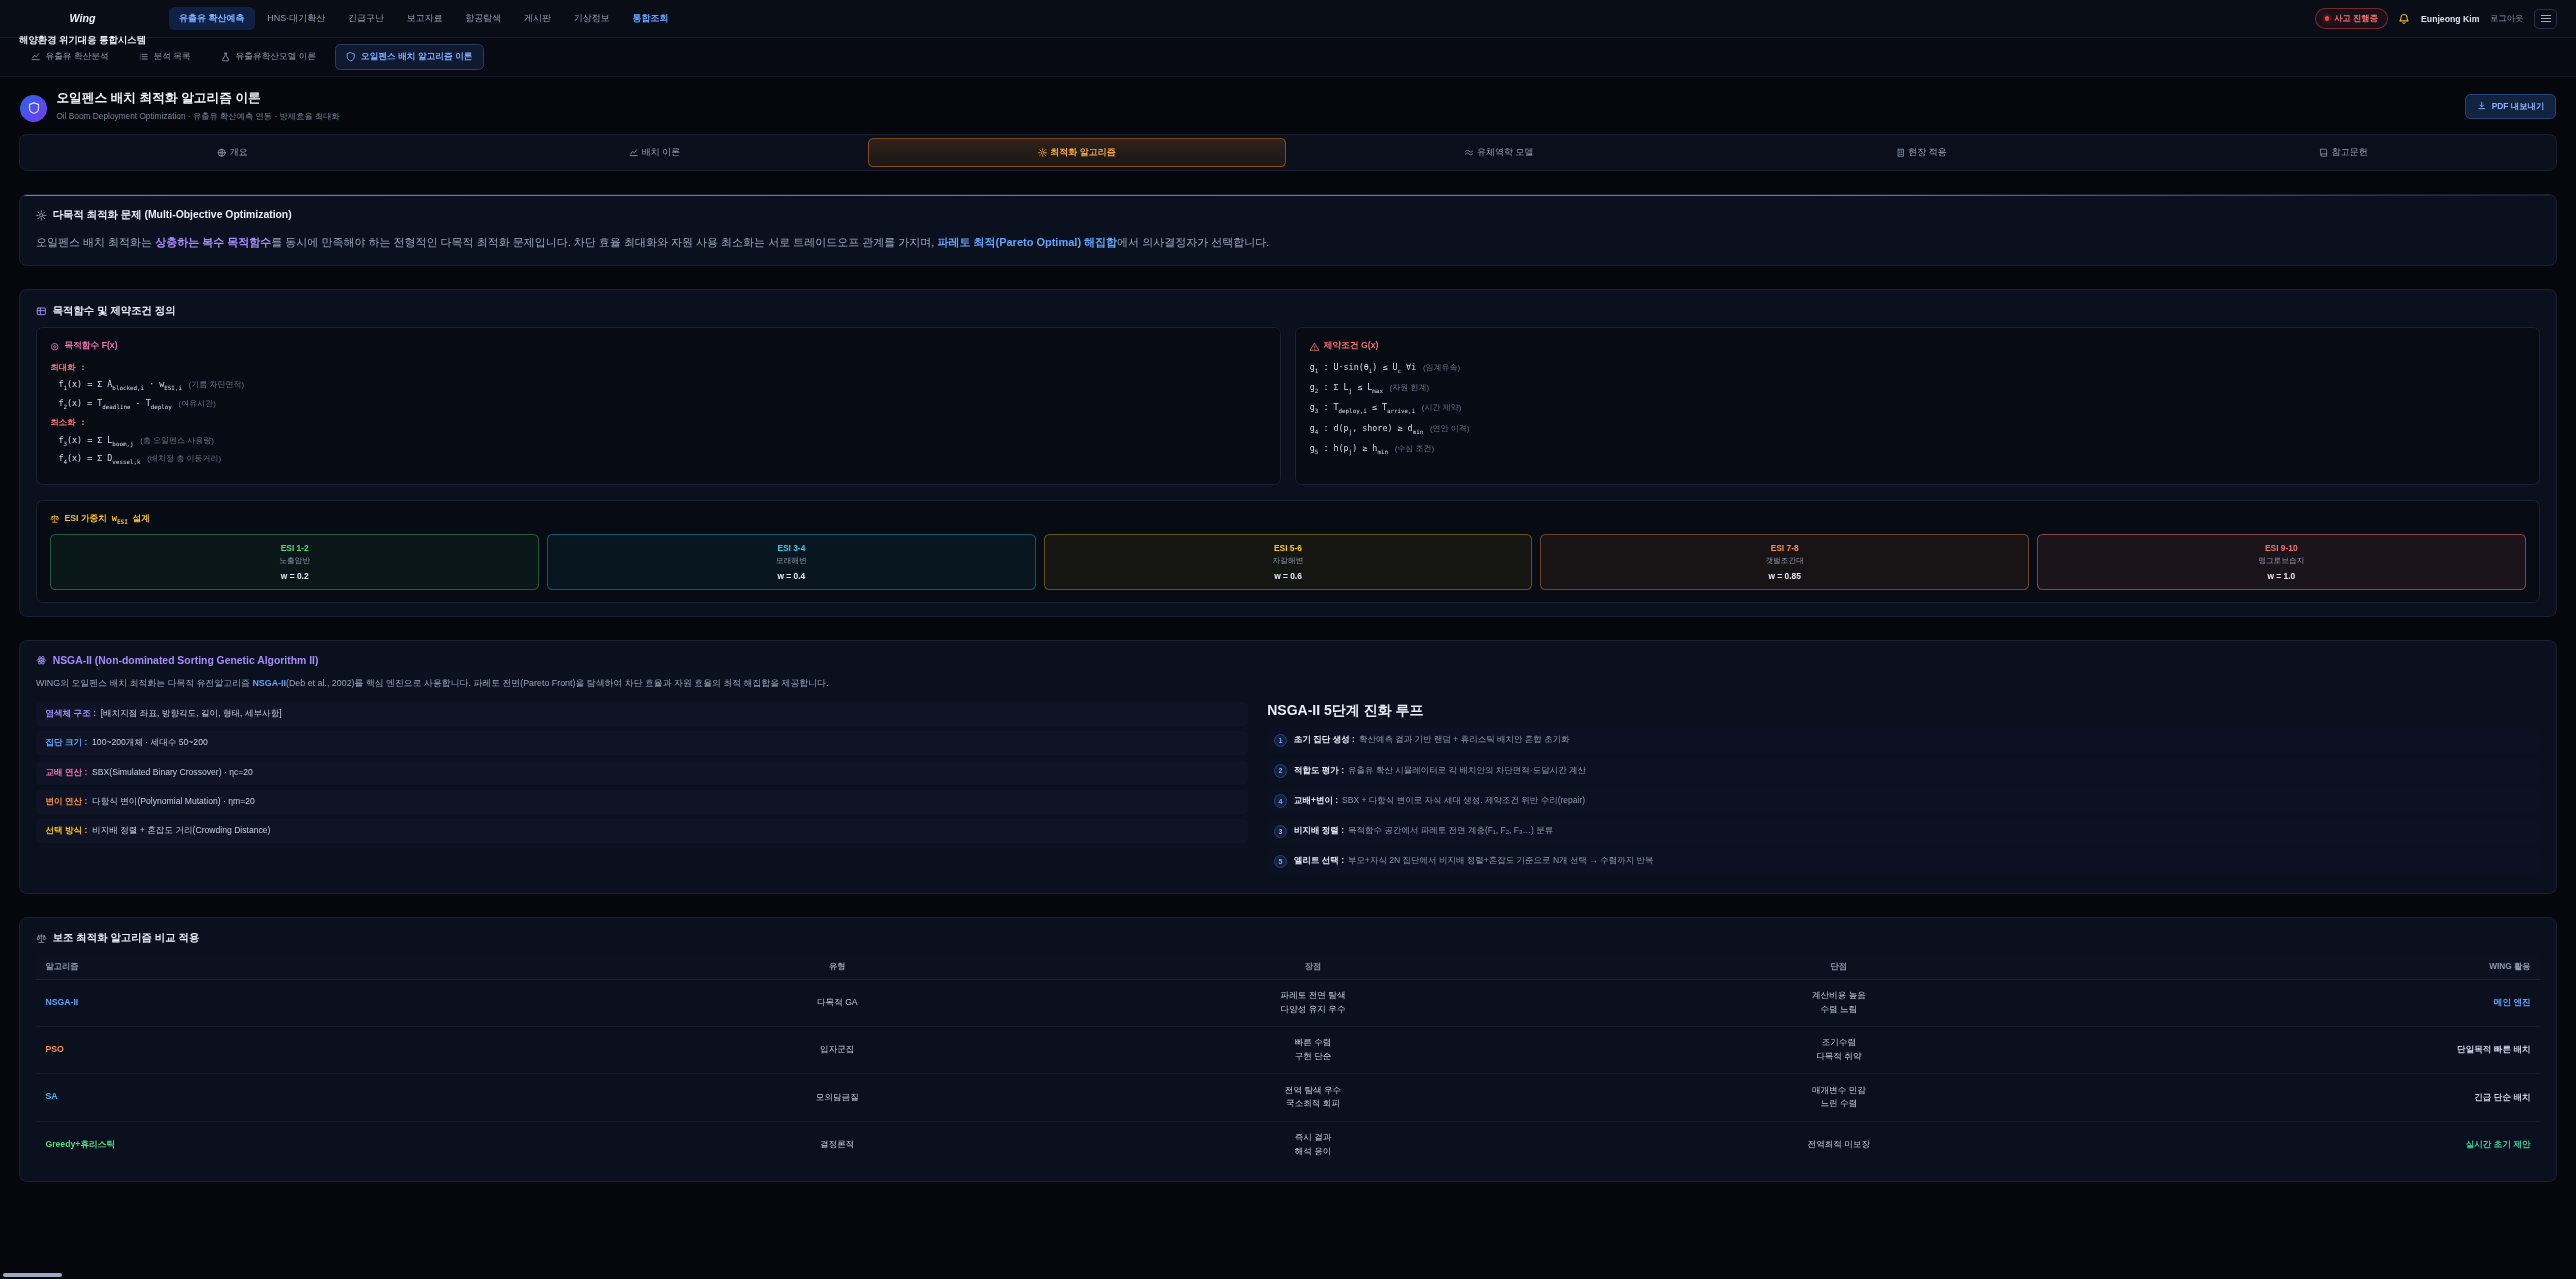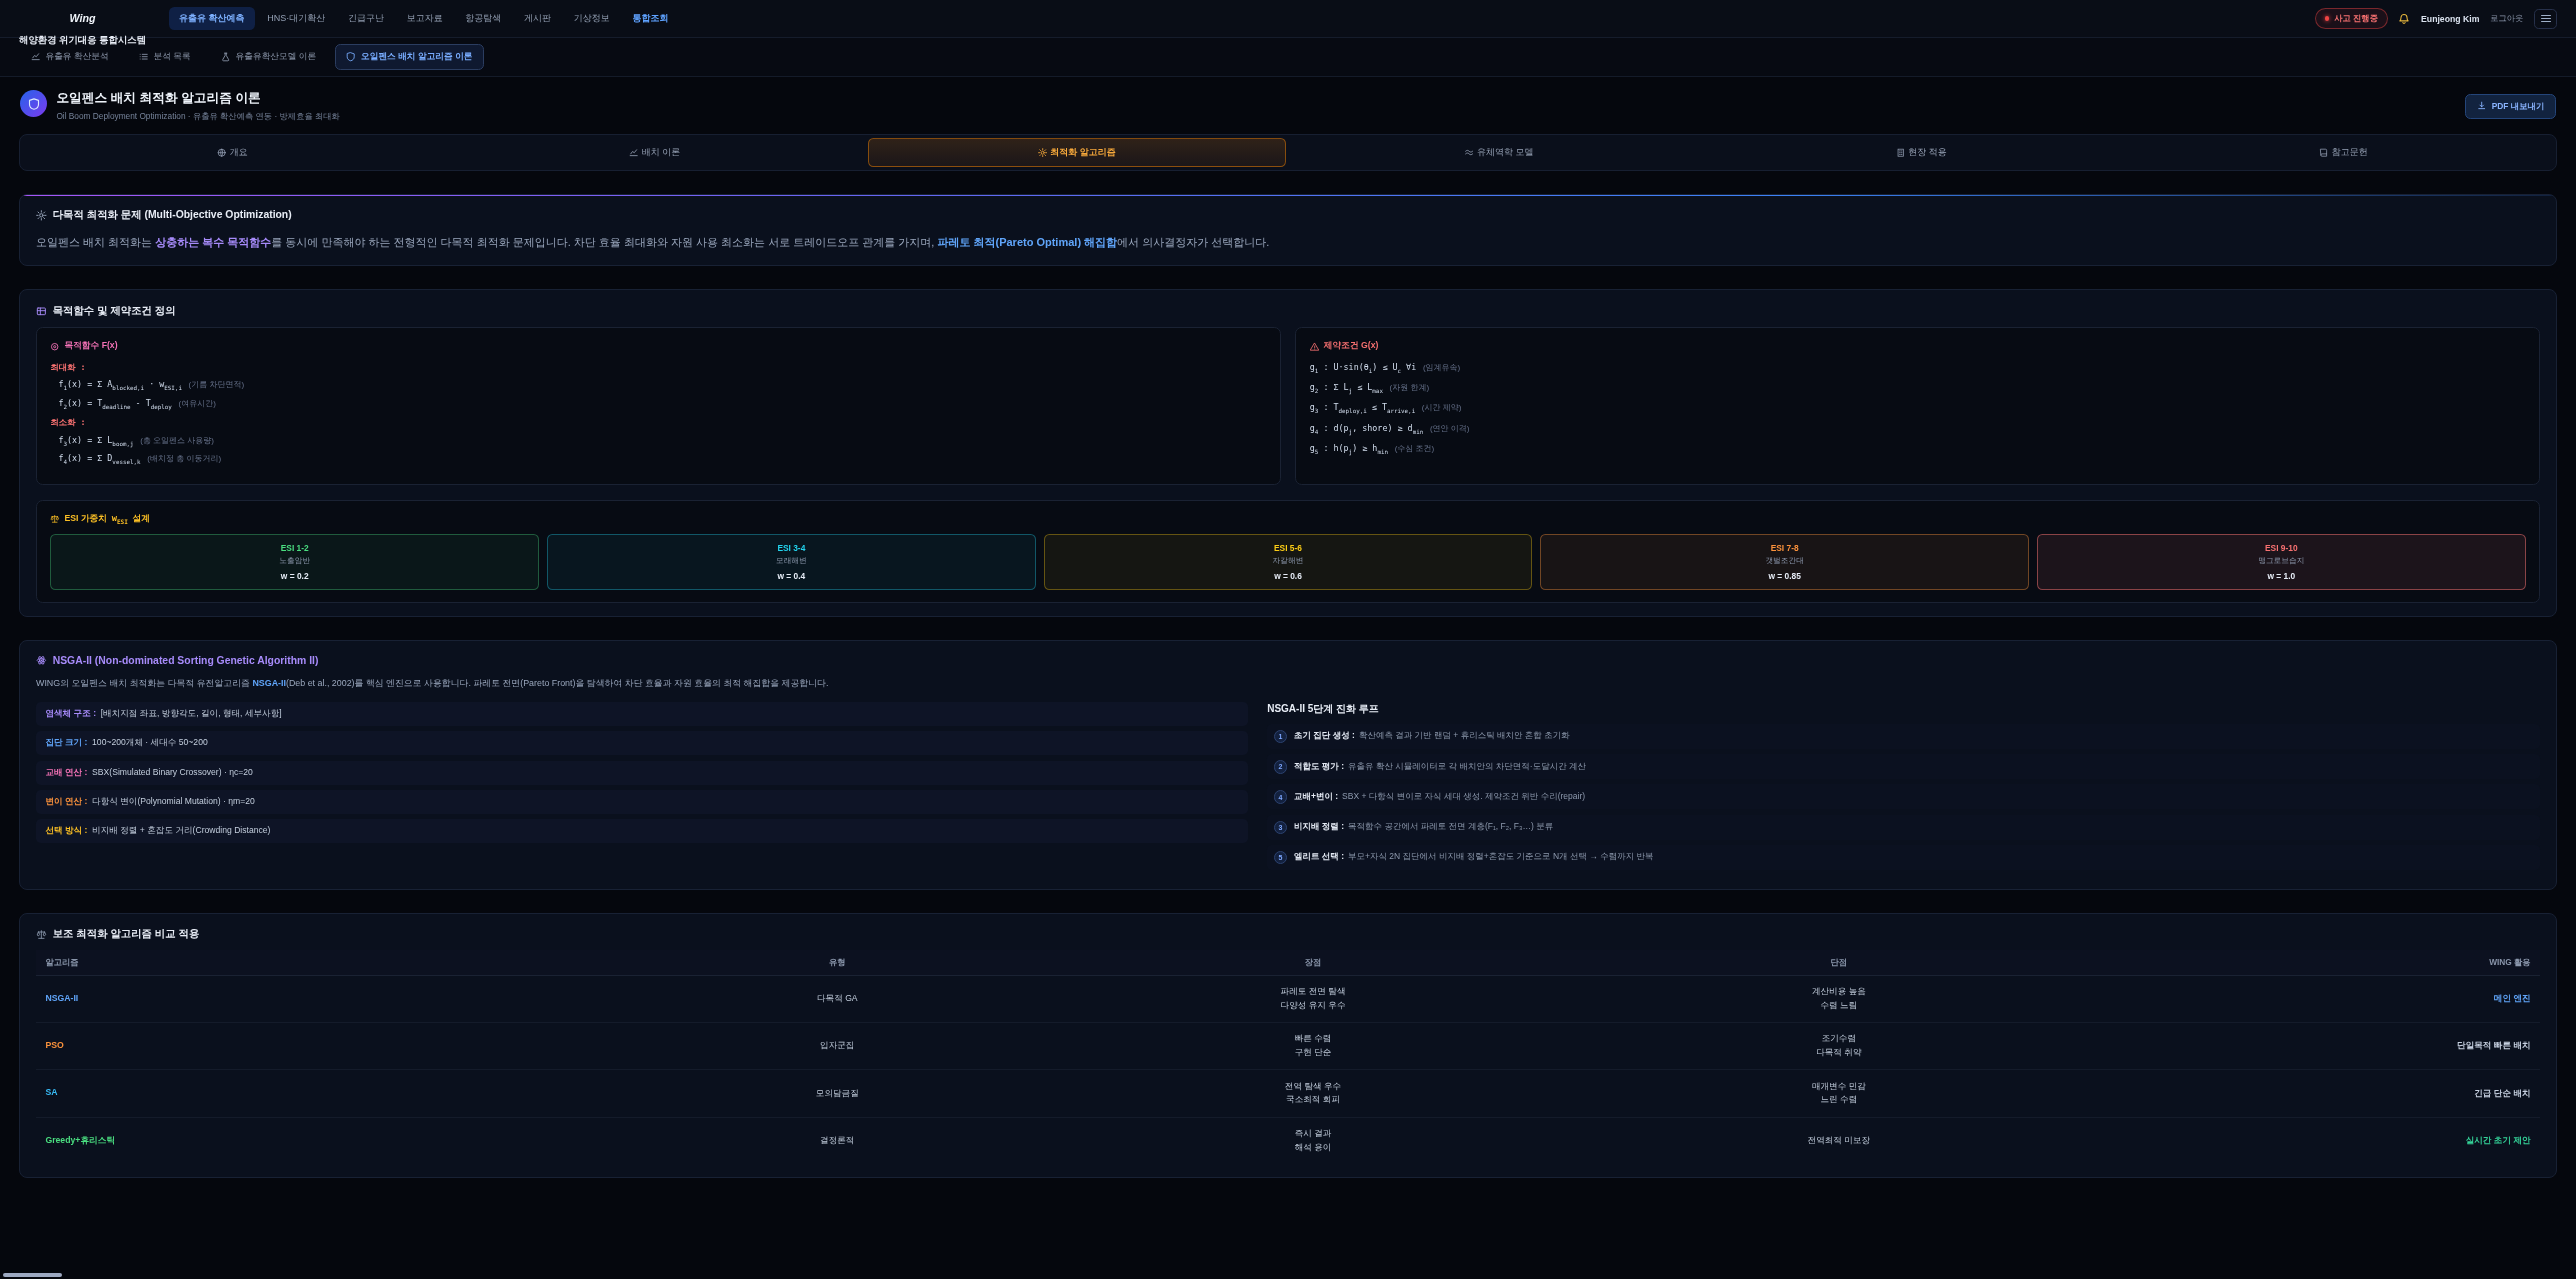--- a/index.html
+++ b/index.html
@@ -43,21 +43,21 @@
     display:flex; flex-direction:column; gap:2px; align-items:center; justify-content:center; cursor:pointer; }
   .menu-btn span { width:10px; height:1.1px; background:#9fb0c8; border-radius:0.7px; }
 
   
   .tabbar { display:flex; gap:6.7px; align-items:center; background:#070a12; border-bottom:0.7px solid #141b29; padding:6px 19px; }
   .tab { display:flex; gap:5.4px; align-items:center; color:#8b96aa; font-size:8.7px; padding:6px 10.7px; border-radius:5.4px; border:0.7px solid transparent; cursor:pointer; white-space:nowrap; }
   .tab.active { background:#0f1930; border:0.7px solid #2b3d60; color:#79adff; font-weight:600; }
 
   
   .page-header { display:flex; justify-content:space-between; align-items:center; padding:13.4px 20px 12px; }
-  .ph-left { display:flex; align-items:flex-start; gap:9.4px; }
+  .ph-left { display:flex; align-items:flex-end; gap:9.4px; }
   .ph-icon { width:27px; height:27px; border-radius:50%; background:linear-gradient(135deg,#2563eb,#7c3aed);
     display:flex; align-items:center; justify-content:center; color:#dbeafe; flex:none; }
   .page-title { font-size:12.7px; font-weight:700; color:#eef3fa; margin-bottom:3.4px; }
   .page-subtitle { font-size:8.3px; color:#76839a; }
   .pdf-btn { display:flex; gap:5.4px; align-items:center; background:#12233f; color:#8ab4ff;
     border:0.7px solid #24457a; border-radius:5.4px; padding:6px 10.7px; font-size:8.4px; font-weight:600; cursor:pointer; }
 
   
   .content { padding:0 19px 31px; }
 
@@ -98,21 +98,21 @@
   .esi-box { text-align:center; padding:8px 5.4px; border-radius:5.4px; border:0.7px solid #223; }
   .esi-range { font-weight:700; font-size:8.4px; margin-bottom:3.4px; }
   .esi-type { font-size:7.7px; color:#8b97ac; margin-bottom:4.7px; }
   .esi-w { font-size:8.4px; font-weight:700; color:#e6ecf6; }
 
   .nsga-desc { font-size:8.9px; color:#9aa7bd; line-height:1.8; margin-bottom:10.7px; }
   .nsga-cols { display:grid; grid-template-columns:1fr 1.05fr; gap:19px; }
   .ga-param { background:#0e1426; border-radius:4.7px; padding:6px 9.4px; margin-bottom:5.4px; font-size:8.6px; display:flex; gap:4.7px; align-items:baseline; }
   .ga-param .lbl { font-weight:700; white-space:nowrap; }
   .ga-param .val { color:#c3cedd; }
-  .loop-title { font-size:10px; font-weight:700; color:#e8edf6; margin-bottom:8px; }
+  .loop-title { font-size:14px; font-weight:700; color:#e8edf6; margin-bottom:8px; }
   .step { display:flex; align-items:flex-start; gap:6.7px; padding:5.4px 6.7px; background:#0b1120; border-radius:4.7px; margin-bottom:5.4px; font-size:8.5px; }
   .step-num { width:13.4px; height:13.4px; flex:none; border-radius:50%; background:#13213f; border:0.7px solid #2c4270;
     color:#7fa8ff; font-size:7px; font-weight:700; display:flex; align-items:center; justify-content:center; margin-top:0.7px; }
   .step .lbl { font-weight:700; color:#e4eaf4; margin-right:4px; white-space:nowrap; }
   .step .desc { color:#8e9aae; line-height:1.55; }
 
   table.compare { width:100%; border-collapse:collapse; font-size:8.6px; }
   table.compare th { color:#8a96ab; font-weight:700; font-size:8.3px; padding:6.7px 9.4px; background:#0c1120; border-bottom:0.7px solid #1a2233; }
   table.compare td { padding:9.4px; border-bottom:0.7px solid #141b2a; vertical-align:middle; line-height:1.6; color:#c3cedd; }
   table.compare tr:last-child td { border-bottom:none; }

